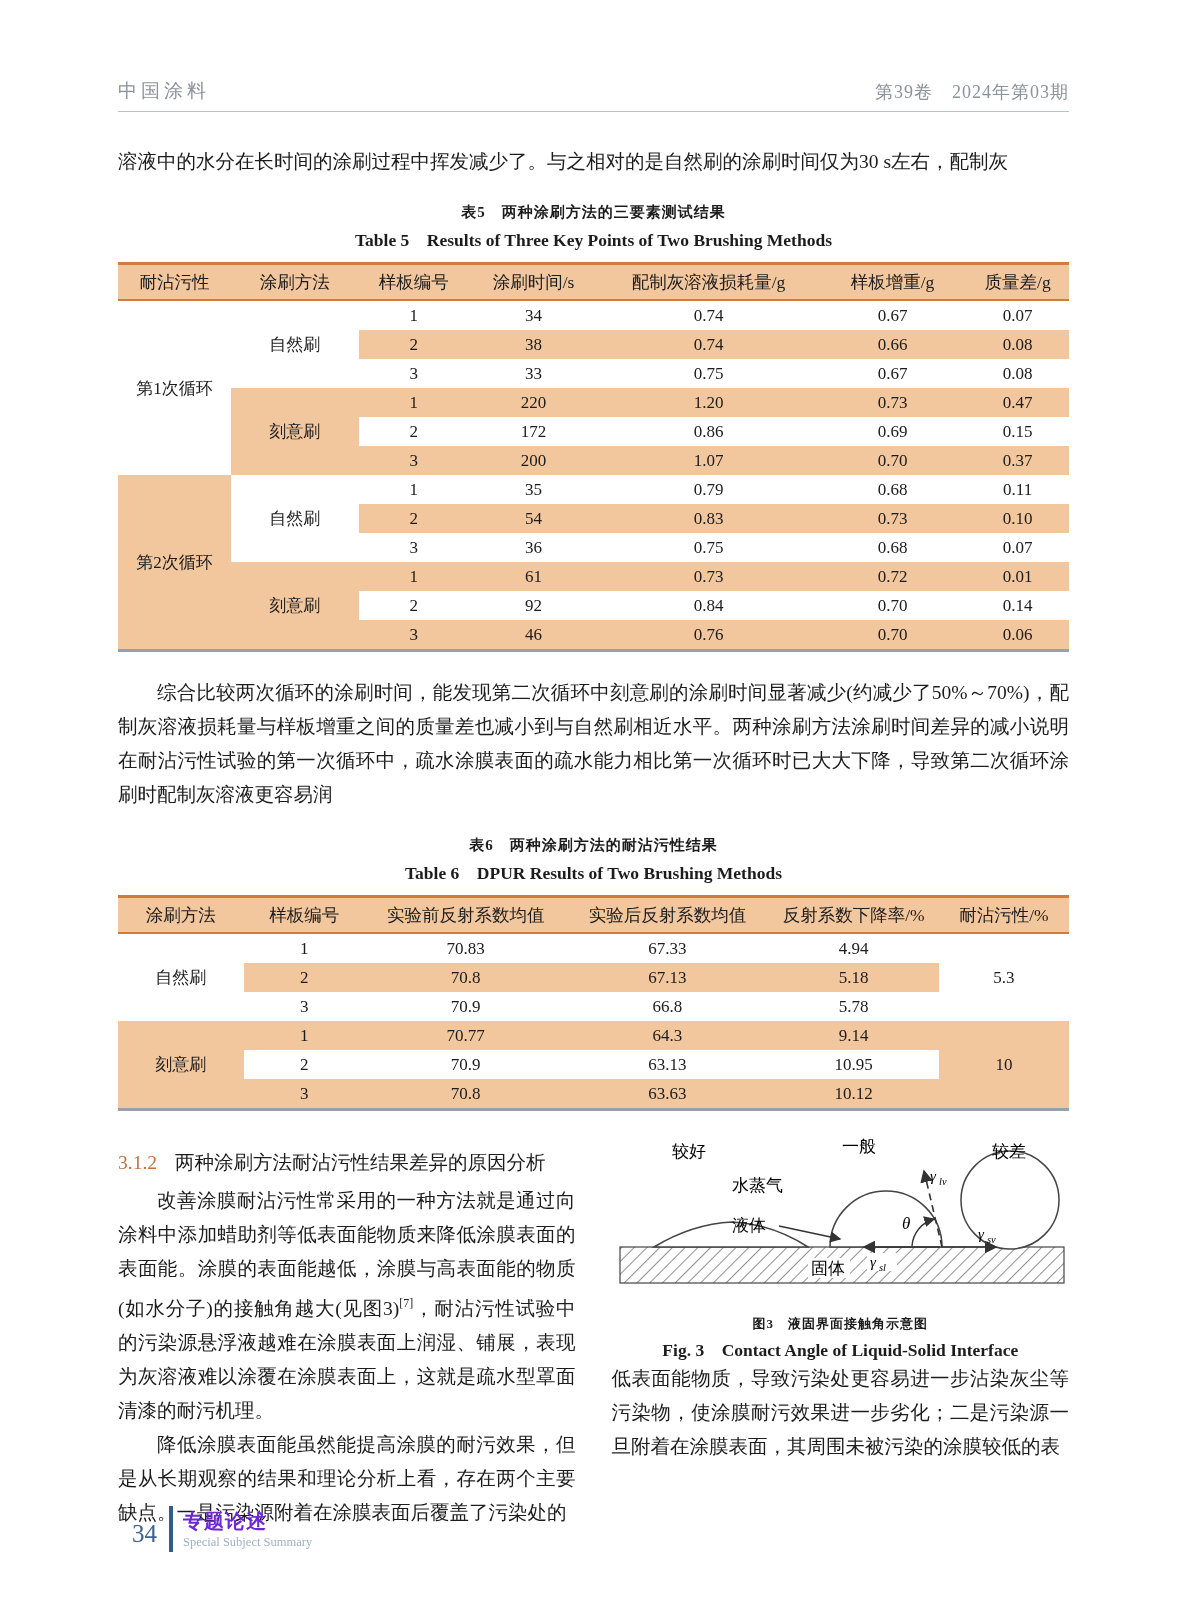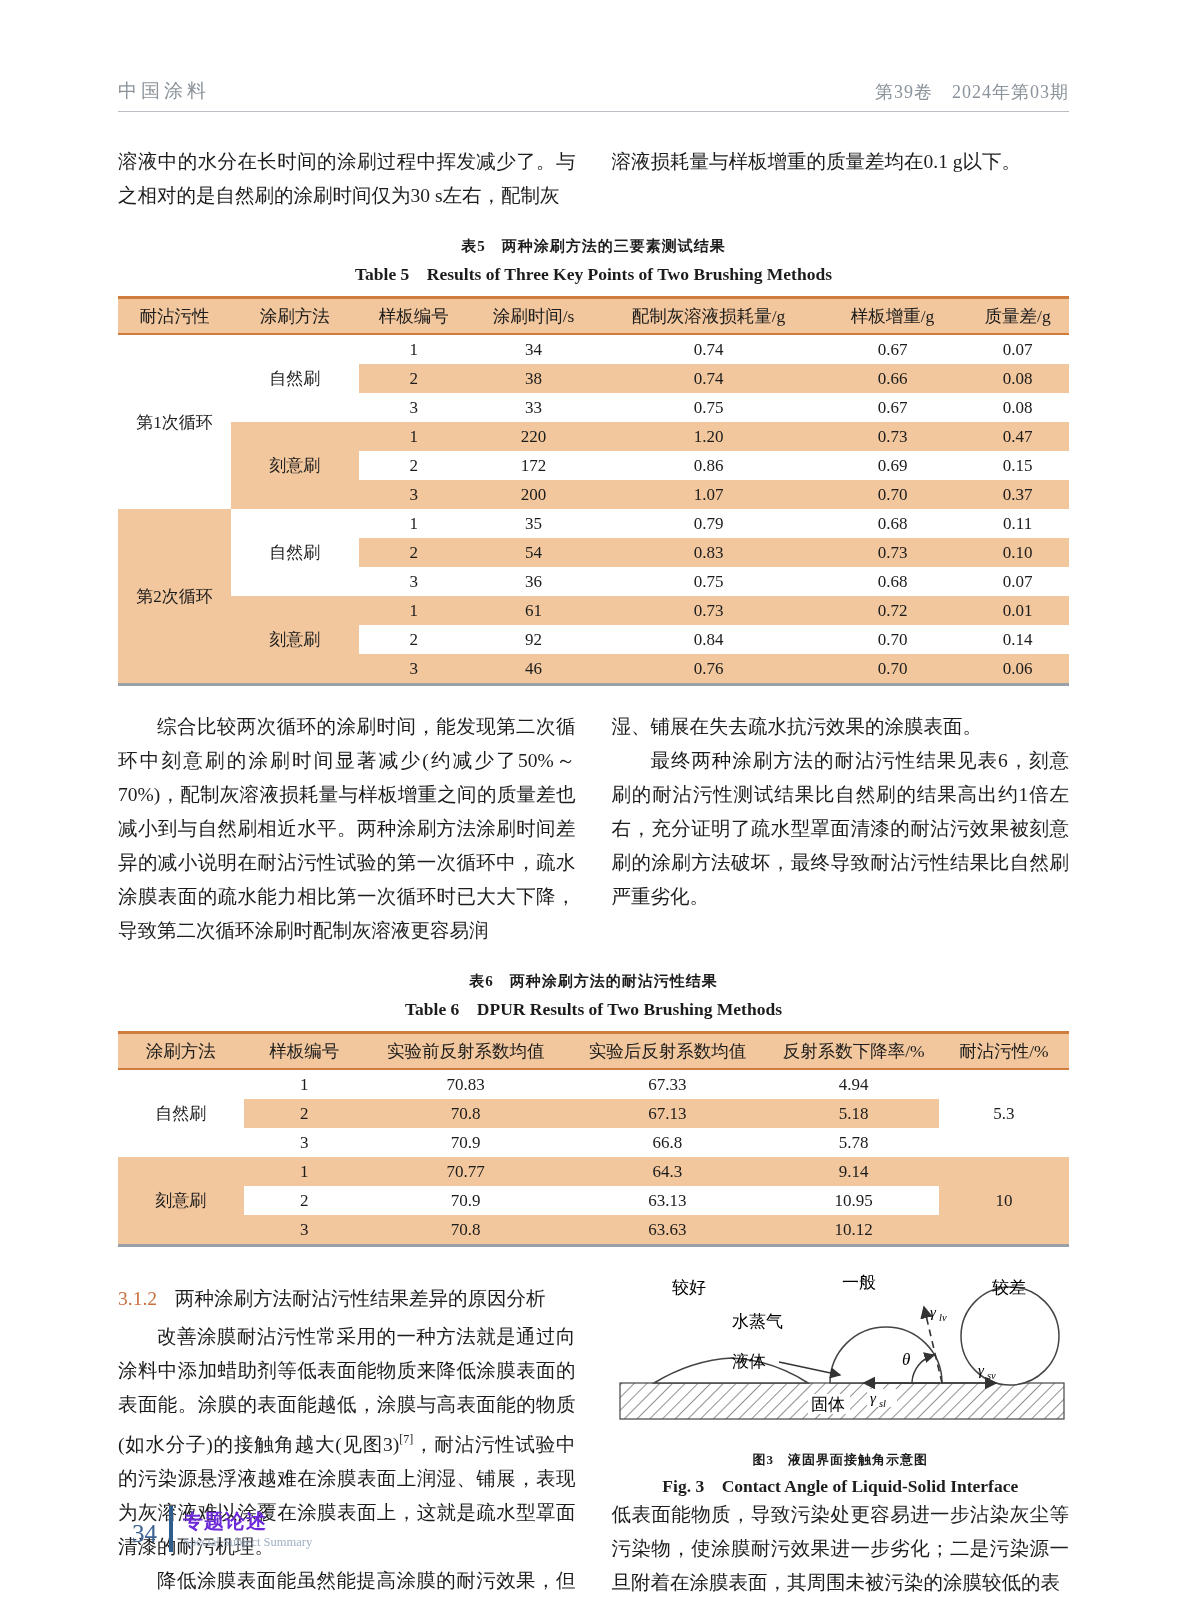--- a/index.html
+++ b/index.html
@@ -66,23 +66,20 @@
 <div class="page">
 
   <div class="hdr">
     <span class="journal">中国涂料</span>
     <span class="issue">第39卷　2024年第03期</span>
   </div>
 
   <div class="two-col intro">
     <div class="col">
       <p class="body">溶液中的水分在长时间的涂刷过程中挥发减少了。与之相对的是自然刷的涂刷时间仅为30 s左右，配制灰</p>
-    </div>
-    <div class="col">
-      <p class="body">溶液损耗量与样板增重的质量差均在0.1 g以下。</p>
     </div>
   </div>
 
   <div class="tbl-title-zh">表5　两种涂刷方法的三要素测试结果</div>
   <div class="tbl-title-en">Table 5　Results of Three Key Points of Two Brushing Methods</div>
   <table class="dt">
     <colgroup>
       <col style="width:11.9%">
         <col style="width:13.4%">
         <col style="width:11.6%">
@@ -193,24 +190,20 @@
         <td class="pl">0.70</td>
         <td class="pl">0.06</td>
       </tr>
     </tbody>
   </table>
 
   <div class="two-col mid">
     <div class="col">
       <p class="body ind">综合比较两次循环的涂刷时间，能发现第二次循环中刻意刷的涂刷时间显著减少(约减少了50%～70%)，配制灰溶液损耗量与样板增重之间的质量差也减小到与自然刷相近水平。两种涂刷方法涂刷时间差异的减小说明在耐沾污性试验的第一次循环中，疏水涂膜表面的疏水能力相比第一次循环时已大大下降，导致第二次循环涂刷时配制灰溶液更容易润</p>
     </div>
-    <div class="col">
-      <p class="body">湿、铺展在失去疏水抗污效果的涂膜表面。</p>
-      <p class="body ind">最终两种涂刷方法的耐沾污性结果见表6，刻意刷的耐沾污性测试结果比自然刷的结果高出约1倍左右，充分证明了疏水型罩面清漆的耐沾污效果被刻意刷的涂刷方法破坏，最终导致耐沾污性结果比自然刷严重劣化。</p>
-    </div>
   </div>
 
   <div class="tbl-title-zh">表6　两种涂刷方法的耐沾污性结果</div>
   <div class="tbl-title-en">Table 6　DPUR Results of Two Brushing Methods</div>
   <table class="dt">
     <colgroup>
       <col style="width:14%">
         <col style="width:13.5%">
         <col style="width:22.5%">
       <col style="width:22.5%">

